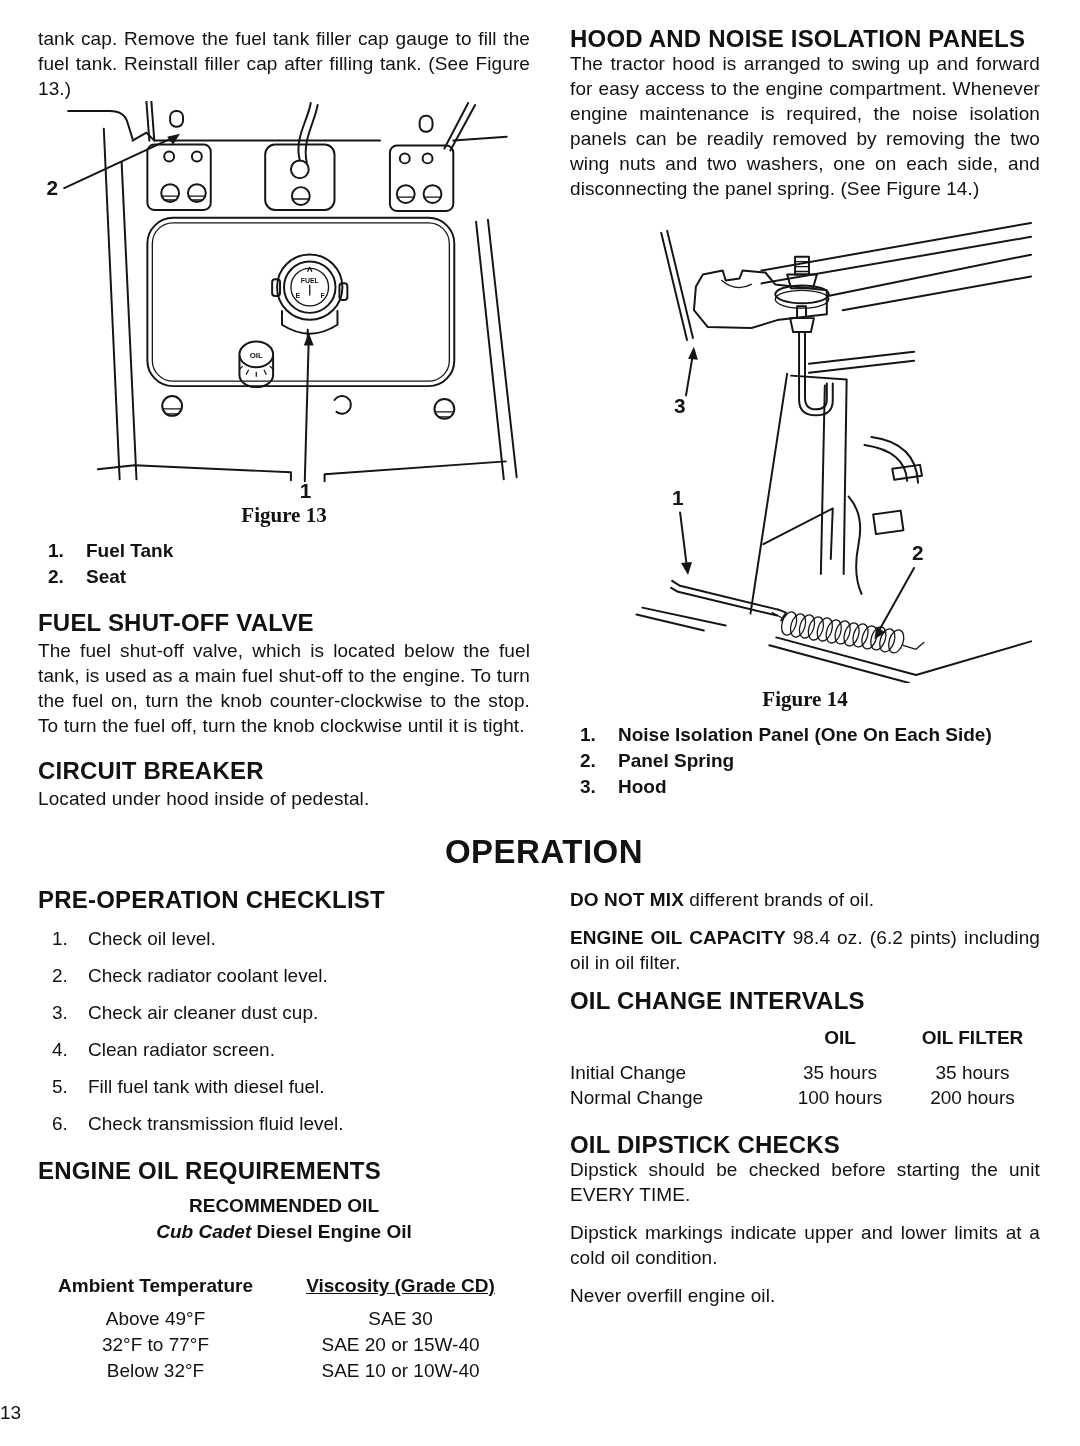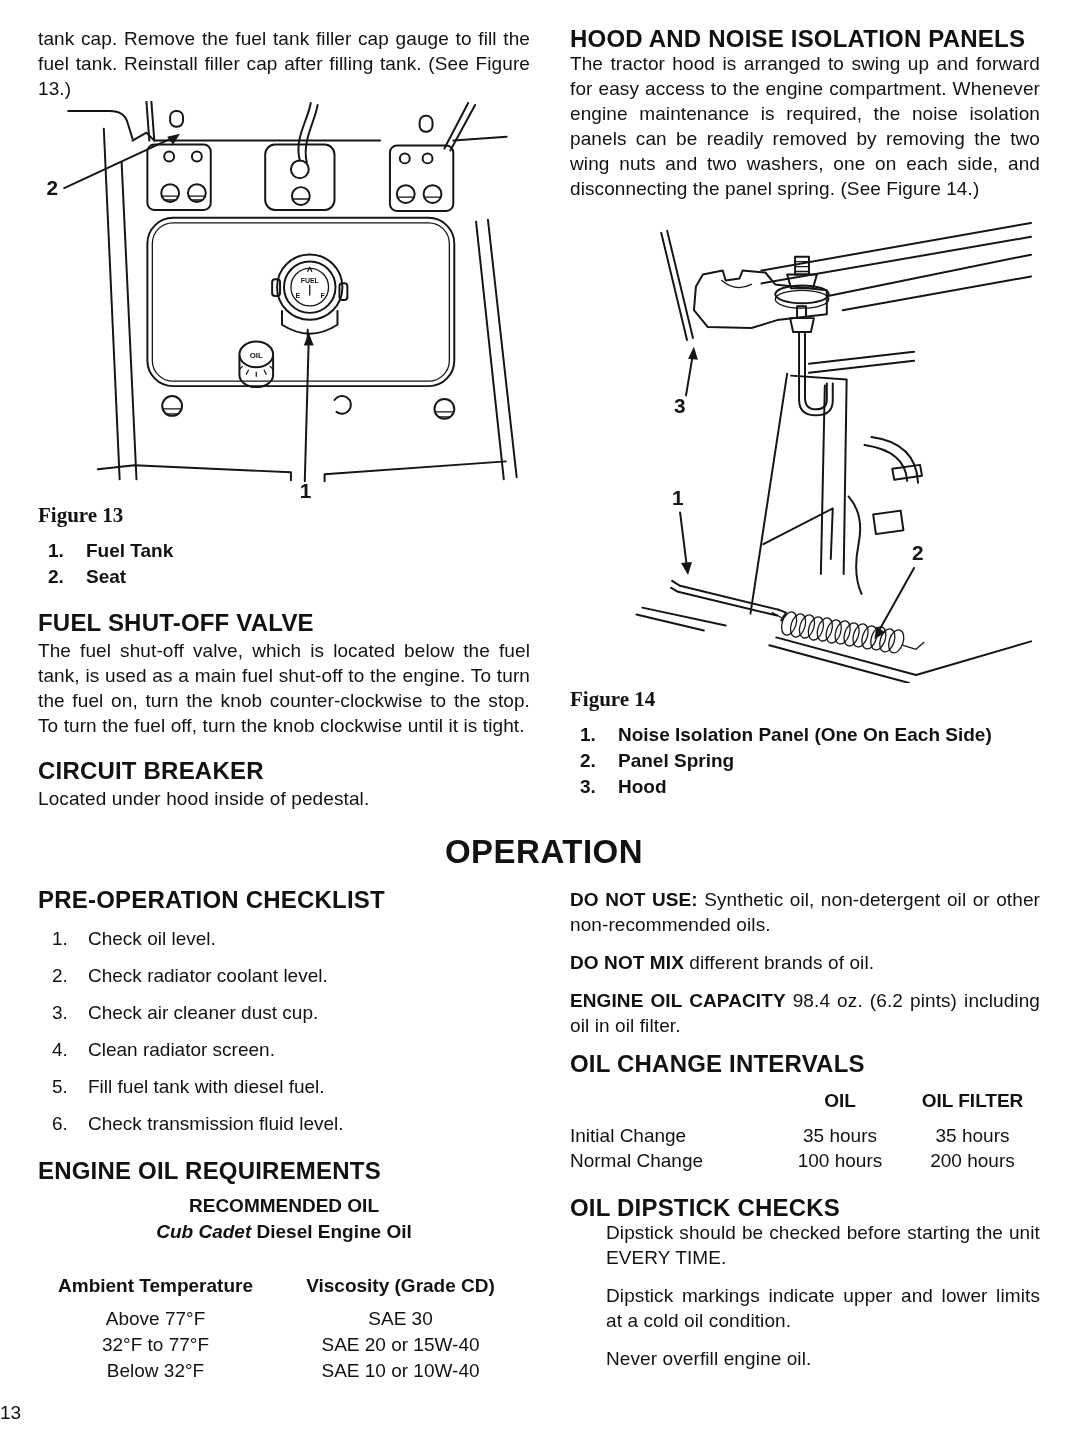--- a/index.html
+++ b/index.html
@@ -41,21 +41,21 @@
   }
   .fig-svg .thin { stroke-width: 1.3; }
   .fig-svg .fill { fill: #151515; stroke: none; }
   .fig-svg text { fill: #151515; stroke: none; font-family: "Liberation Sans", sans-serif; font-weight: bold; }
   .callout-num { font-size: 21px; font-weight: bold; }
 
   .fig-caption {
     font-family: "Liberation Serif", serif;
     font-weight: bold;
     font-size: 21px;
-    text-align: left;
+    text-align: center;
     margin: 4px 0 10px 0;
   }
   .fig-items { margin-left: 10px; }
   .fig-item { display: flex; font-weight: bold; font-size: 19px; line-height: 26px; }
   .fig-item .num { width: 38px; flex: none; }
 
   .section { margin-top: 20px; }
   .section .heading { margin-bottom: 3px; }
 
   .operation-title {
@@ -68,33 +68,33 @@
 
   .check-list { margin-top: 14px; }
   .check-item { display: flex; font-size: 19px; line-height: 25px; margin-bottom: 12px; }
   .check-item .num { width: 36px; flex: none; margin-left: 14px; }
 
   .oil-req { margin-top: 22px; }
   .centered-bold { text-align: center; font-weight: bold; font-size: 19px; line-height: 26px; }
   .temp-table { margin-top: 28px; }
   .temp-head { display: grid; grid-template-columns: 235px 255px; font-weight: bold; font-size: 19px; line-height: 25px; margin-bottom: 8px; }
   .temp-head .c1 { text-align: center; }
-  .temp-head .c2 { text-align: center; }
+  .temp-head .c2 { text-align: center; text-decoration: underline; }
   .temp-row { display: grid; grid-template-columns: 235px 255px; font-size: 19px; line-height: 26px; }
   .temp-row .c1, .temp-row .c2 { text-align: center; }
 
   .note-para { margin-bottom: 13px; }
   .intervals { margin-top: 8px; }
   .int-head { display: grid; grid-template-columns: 205px 130px 135px; font-weight: bold; font-size: 19px; line-height: 25px; margin: 12px 0 10px 0; }
   .int-head .c2, .int-head .c3 { text-align: center; }
   .int-row { display: grid; grid-template-columns: 205px 130px 135px; font-size: 19px; line-height: 25px; }
   .int-row .c2, .int-row .c3 { text-align: center; }
 
   .dipstick { margin-top: 22px; }
-  .dipstick p { margin-bottom: 13px; margin-left: 36px; }
+  .dipstick p { margin-bottom: 13px; }
 
   .page-number {
     position: absolute;
     bottom: 22px; left: 0; right: 0;
     text-align: left;
     font-size: 19px;
   }
 </style>
 </head>
 <body>
@@ -333,40 +333,37 @@
         <div class="centered-bold">
           <span style="font-style:italic;">Cub Cadet</span><span> Diesel Engine Oil</span>
         </div>
 
         <div class="temp-table">
           <div class="temp-head">
             <span class="c1">Ambient Temperature</span>
             <span class="c2">Viscosity (Grade CD)</span>
           </div>
           <div class="temp-row">
-            <span class="c1">Above 77°F</span>
+            <span class="c1">Above 49°F</span>
             <span class="c2">SAE 30</span>
           </div>
           <div class="temp-row">
             <span class="c1">32°F to 77°F</span>
             <span class="c2">SAE 20 or 15W-40</span>
           </div>
           <div class="temp-row">
             <span class="c1">Below 32°F</span>
             <span class="c2">SAE 10 or 10W-40</span>
           </div>
         </div>
       </div>
     </div>
 
     <div class="col-right">
       <p class="body-text note-para">
-        <span class="bold-inline">DO NOT USE:</span><span>  Synthetic oil, non-detergent oil or other non-recommended oils.</span>
-      </p>
-      <p class="body-text note-para">
         <span class="bold-inline">DO NOT MIX</span><span> different brands of oil.</span>
       </p>
       <p class="body-text note-para">
         <span class="bold-inline">ENGINE OIL CAPACITY</span><span>  98.4 oz. (6.2 pints) including oil in oil filter.</span>
       </p>
 
       <div class="intervals">
         <div class="heading">OIL CHANGE INTERVALS</div>
         <div class="int-head">
           <span class="c1"></span>

